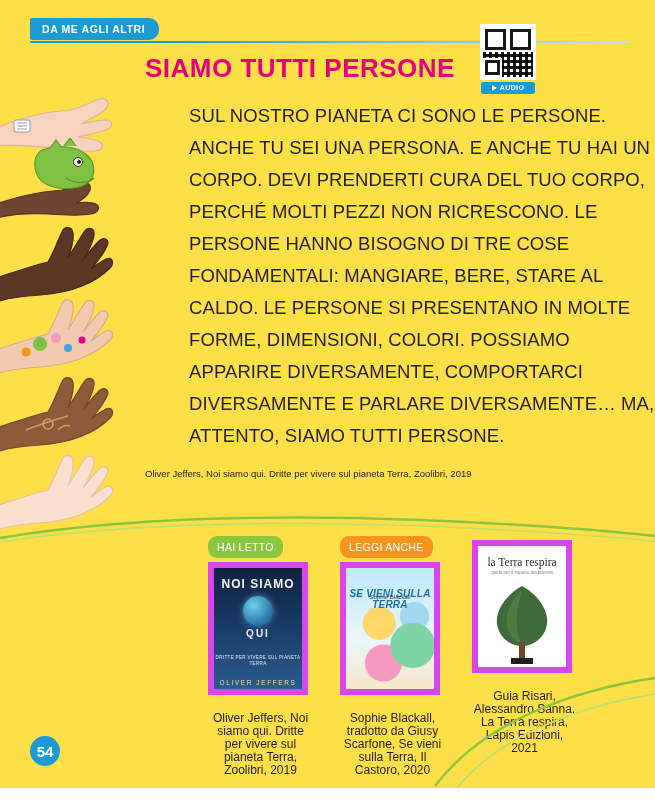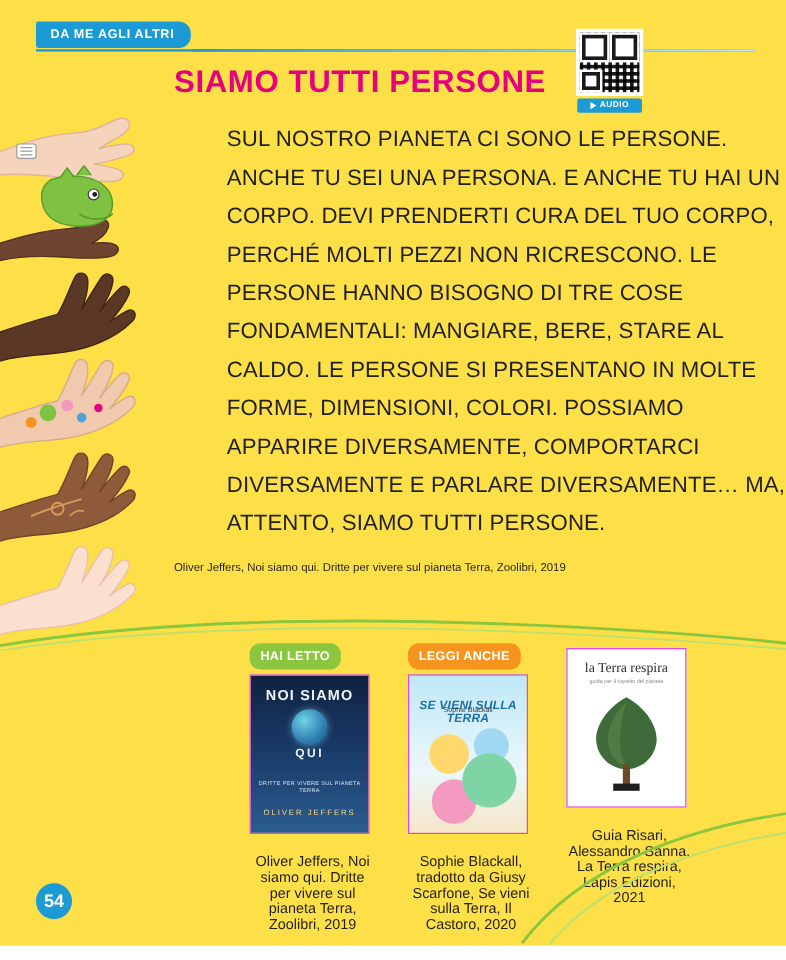--- a/index.html
+++ b/index.html
@@ -189,29 +189,29 @@
   
   .card { position: absolute; }
   .card-badge {
     display: inline-flex;
     align-items: center;
     height: 18px;
     padding: 11px 9px;
     border-radius: 9px;
     color: #ffffff;
     font-size: 10.5px;
-    font-weight: bold;
+    font-weight: normal;
     letter-spacing: 0.3px;
     margin-bottom: 4px;
   }
   .badge-green { background: #8cc63f; }
   .badge-orange { background: #f7941e; }
   .cover {
     width: 100px; height: 133px;
-    border: 1px solid #d946ef;
+    border: 6px solid #d946ef;
     position: relative;
     overflow: hidden;
   }
   .card-caption {
     width: 105px;
     margin-top: 17px;
     font-size: 12px;
     line-height: 13px;
     color: #221f20;
     text-align: center;

